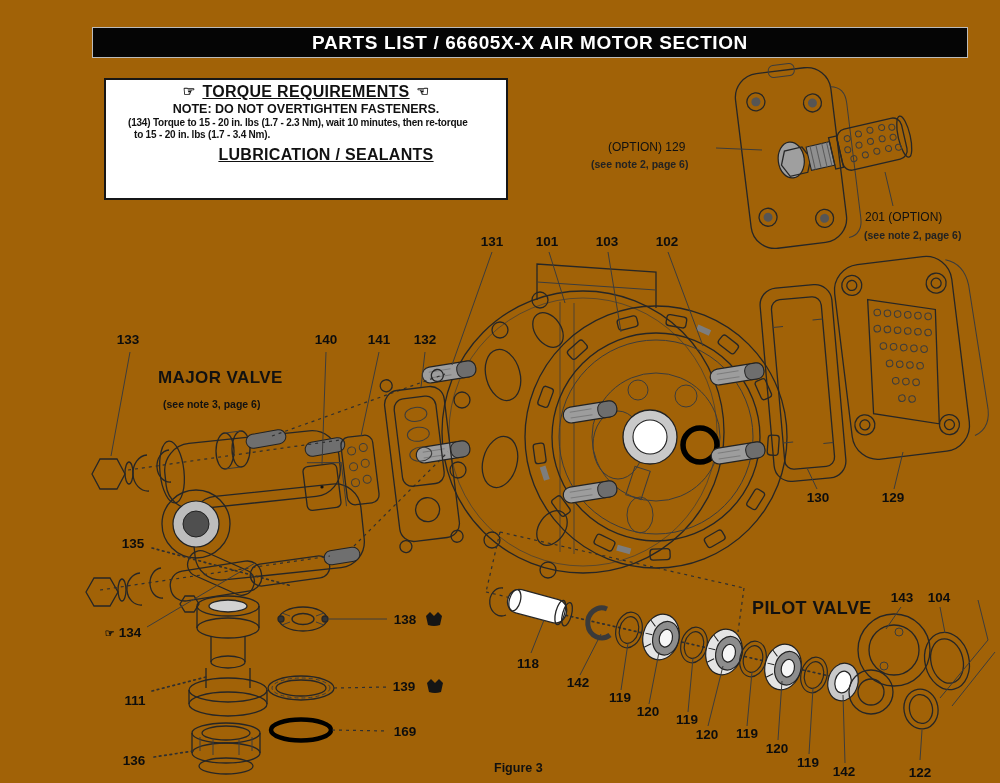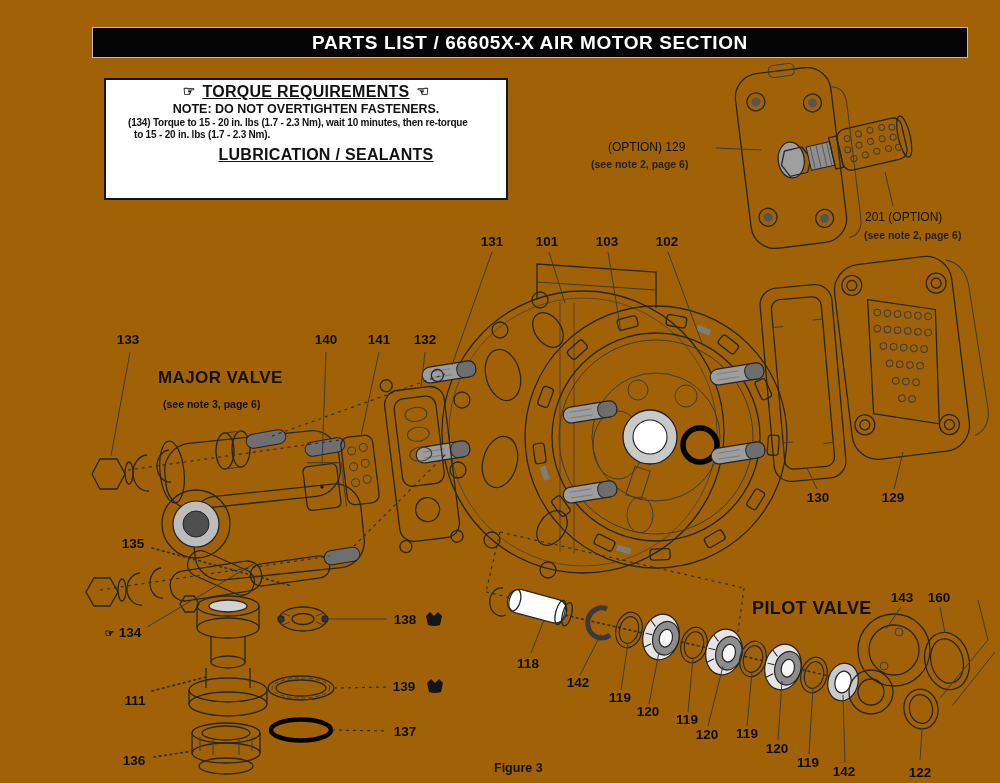--- a/index.html
+++ b/index.html
@@ -39,21 +39,21 @@
 <div class="page">
 
   <div class="titlebar">PARTS LIST / 66605X-X AIR MOTOR SECTION</div>
 
   <div class="infobox">
     <div class="ib-title-row">
       <span class="hand">☞</span><span class="ib-title">TORQUE REQUIREMENTS</span><span class="hand">☜</span>
     </div>
     <div class="ib-note">NOTE: DO NOT OVERTIGHTEN FASTENERS.</div>
     <div class="ib-line">(134) Torque to 15 - 20 in. lbs (1.7 - 2.3 Nm), wait 10 minutes, then re-torque</div>
-    <div class="ib-line indent">to 15 - 20 in. lbs (1.7 - 2.3 Nm).</div>
+    <div class="ib-line indent">to 15 - 20 in. lbs (1.7 - 3.4 Nm).</div>
     <span class="ib-title lube">LUBRICATION / SEALANTS</span>
   </div>
 
   <svg width="1000" height="783" viewBox="0 0 1000 783" style="position:absolute;left:0;top:0;">
     <defs>
       <g id="stud">
         <rect x="-27" y="-8" width="54" height="16" rx="8" fill="#9d9d9d" stroke="#222" stroke-width="1.2"></rect>
         <rect x="8" y="-8" width="19" height="16" rx="7" fill="#6e6e6e" stroke="#222" stroke-width="1"></rect>
         <line x1="-20" y1="-3" x2="2" y2="-3" stroke="#7c7c7c" stroke-width="1"></line>
         <line x1="-20" y1="3" x2="2" y2="3" stroke="#7c7c7c" stroke-width="1"></line>
@@ -404,35 +404,35 @@
   <div class="plabel" style="left:128px;top:339px">133</div>
   <div class="plabel" style="left:326px;top:339px">140</div>
   <div class="plabel" style="left:379px;top:339px">141</div>
   <div class="plabel" style="left:425px;top:339px">132</div>
   <div class="plabel" style="left:133px;top:543px">135</div>
   <div class="plabel" style="left:123px;top:632px"><span style="font-size:11px;margin-right:4px;">☞</span><span>134</span></div>
   <div class="plabel" style="left:135px;top:700px">111</div>
   <div class="plabel" style="left:134px;top:760px">136</div>
   <div class="plabel" style="left:405px;top:619px">138</div>
   <div class="plabel" style="left:404px;top:686px">139</div>
-  <div class="plabel" style="left:405px;top:731px">137</div>
+  <div class="plabel" style="left:405px;top:731px">169</div>
   <div class="plabel" style="left:818px;top:497px">130</div>
   <div class="plabel" style="left:893px;top:497px">129</div>
   <div class="plabel" style="left:528px;top:663px">118</div>
   <div class="plabel" style="left:578px;top:682px">142</div>
   <div class="plabel" style="left:620px;top:697px">119</div>
   <div class="plabel" style="left:648px;top:711px">120</div>
   <div class="plabel" style="left:687px;top:719px">119</div>
   <div class="plabel" style="left:707px;top:734px">120</div>
   <div class="plabel" style="left:747px;top:733px">119</div>
   <div class="plabel" style="left:777px;top:748px">120</div>
   <div class="plabel" style="left:808px;top:762px">119</div>
   <div class="plabel" style="left:844px;top:771px">142</div>
   <div class="plabel" style="left:902px;top:597px">143</div>
-  <div class="plabel" style="left:939px;top:597px">160</div>
+  <div class="plabel" style="left:939px;top:597px">104</div>
   <div class="plabel" style="left:920px;top:772px">122</div>
 
   <div class="lube-icon" style="left:425px;top:611px">
     <svg width="18" height="15" viewBox="0 0 18 15">
         <path d="M1,5 L5,1 L9,5 L13,1 L17,5 L15,14 Q9,16 3,14 Z" fill="#151515"></path>
       </svg>
   </div>
   <div class="lube-icon" style="left:426px;top:678px">
     <svg width="18" height="15" viewBox="0 0 18 15">
         <path d="M1,5 L5,1 L9,5 L13,1 L17,5 L15,14 Q9,16 3,14 Z" fill="#151515"></path>

